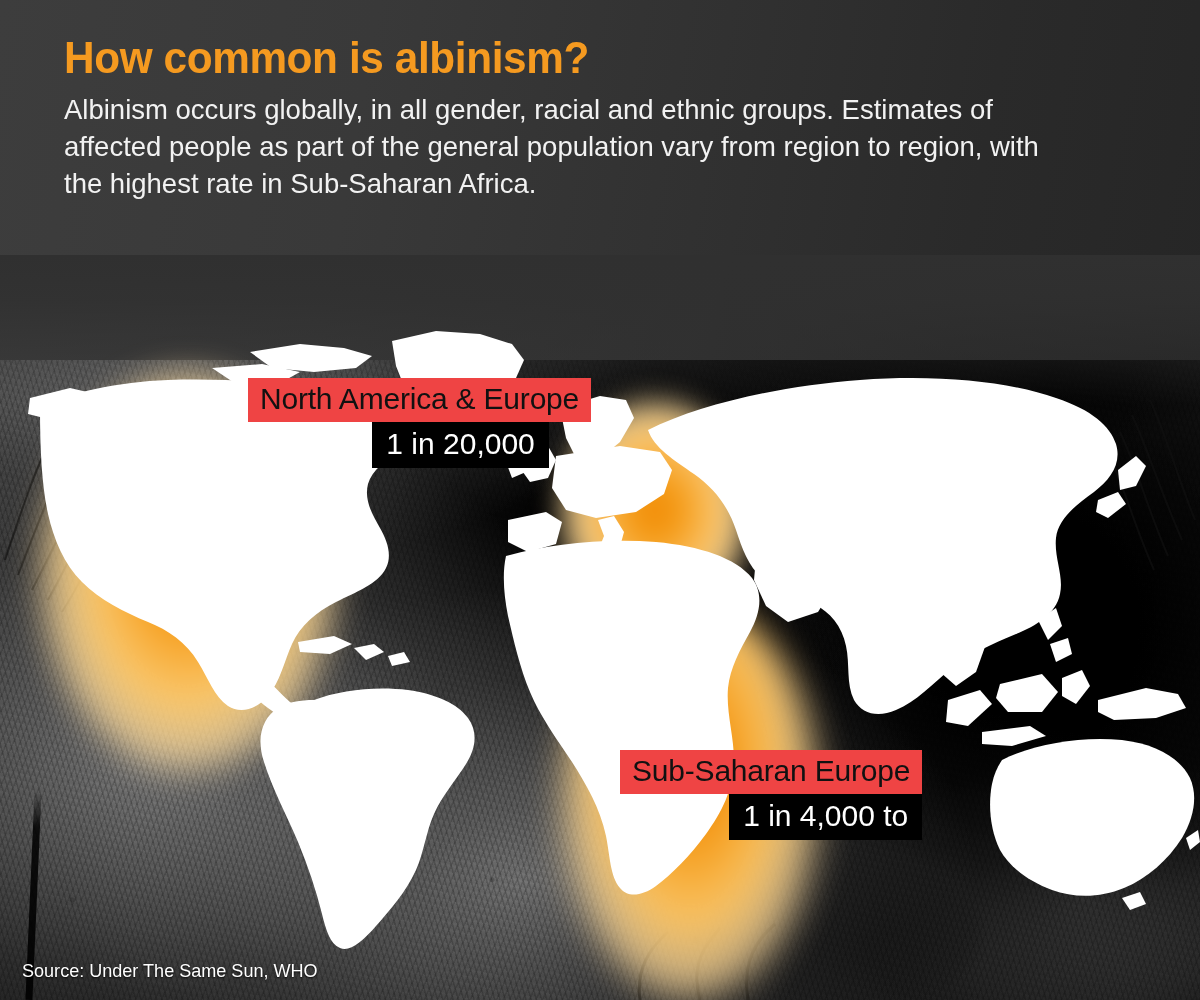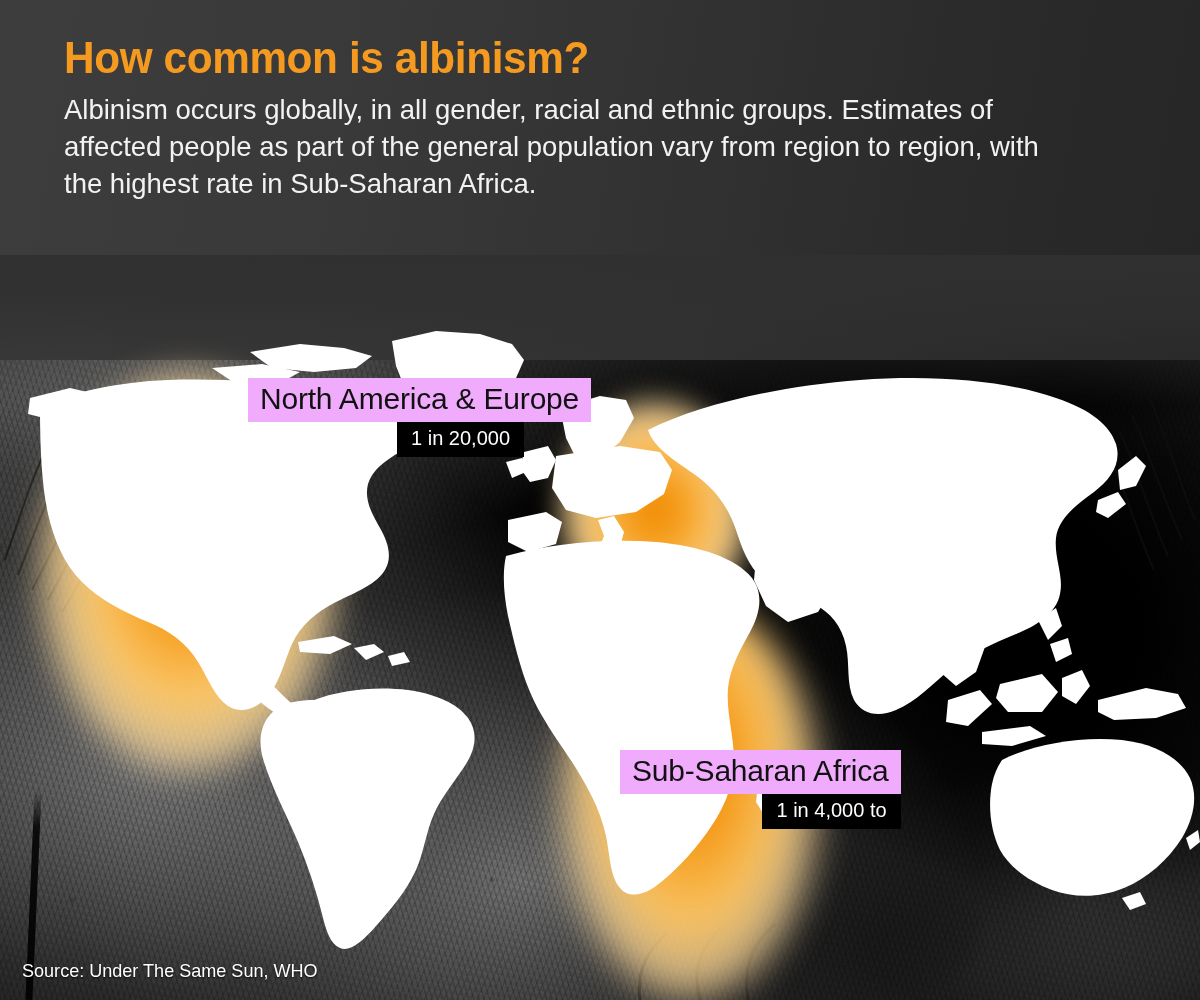--- a/index.html
+++ b/index.html
@@ -182,33 +182,33 @@
     left: 0; top: 0;
     width: 1200px;
     height: 1000px;
     z-index: 23;
   }
   .land { fill: #ffffff; }
 
   
   .callout { position: absolute; z-index: 60; }
   .callout-title {
-    background: #f0abfc;
+    background: #ef4444;
     color: #111111;
     font-size: 30px;
     line-height: 1;
     padding: 6px 12px 8px 12px;
     display: inline-block;
     white-space: nowrap;
     letter-spacing: -0.2px;
   }
   .callout-value {
     background: #000000;
     color: #FFFFFF;
-    font-size: 20px;
+    font-size: 30px;
     line-height: 1.06;
     padding: 6px 14px 8px 14px;
     display: inline-block;
     white-space: nowrap;
     text-align: right;
   }
   .callout-value .vline { display: block; }
 
   #callout-na { left: 248px; top: 378px; }
   #callout-na .callout-title { }
@@ -397,21 +397,21 @@
     <h1 class="headline">How common is albinism?</h1>
     <p class="subhead">Albinism occurs globally, in all gender, racial and ethnic groups. Estimates of affected people as part of the general population vary from region to region, with the highest rate in Sub-Saharan Africa.</p>
   </div>
 
   <div class="callout" id="callout-na">
     <div><span class="callout-title">North America &amp; Europe</span></div>
     <div class="row-value"><span class="callout-value">1 in 20,000</span></div>
   </div>
 
   <div class="callout" id="callout-africa">
-    <div><span class="callout-title">Sub-Saharan Africa</span></div>
+    <div><span class="callout-title">Sub-Saharan Europe</span></div>
     <div class="row-value"><span class="callout-value">
       <span class="vline">1 in 4,000 to</span>
     </span></div>
   </div>
 
   <div class="source">Source: Under The Same Sun, WHO</div>
 
 </div>
 
 </body></html>

